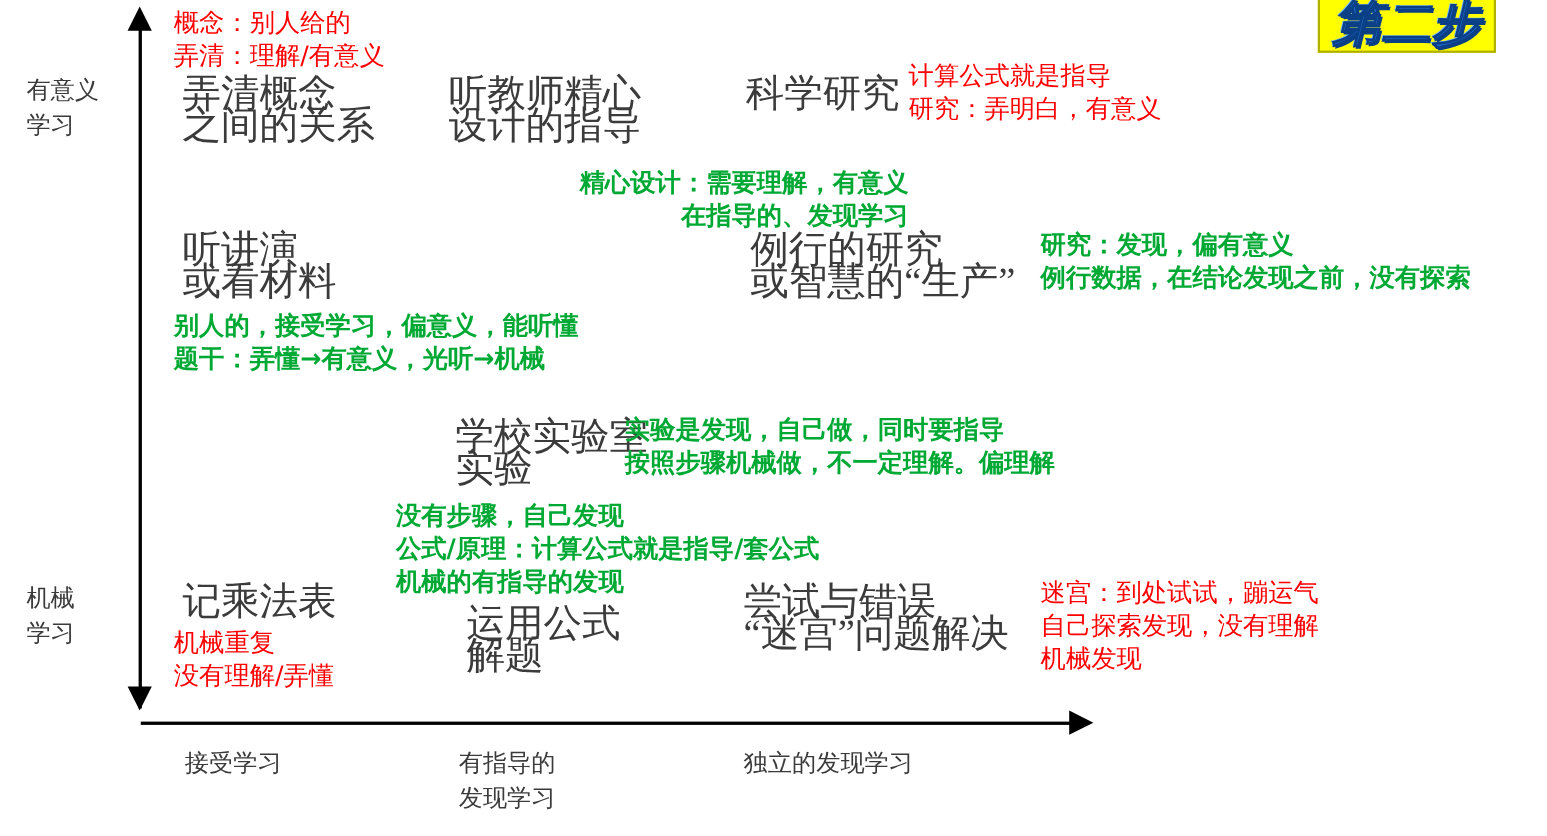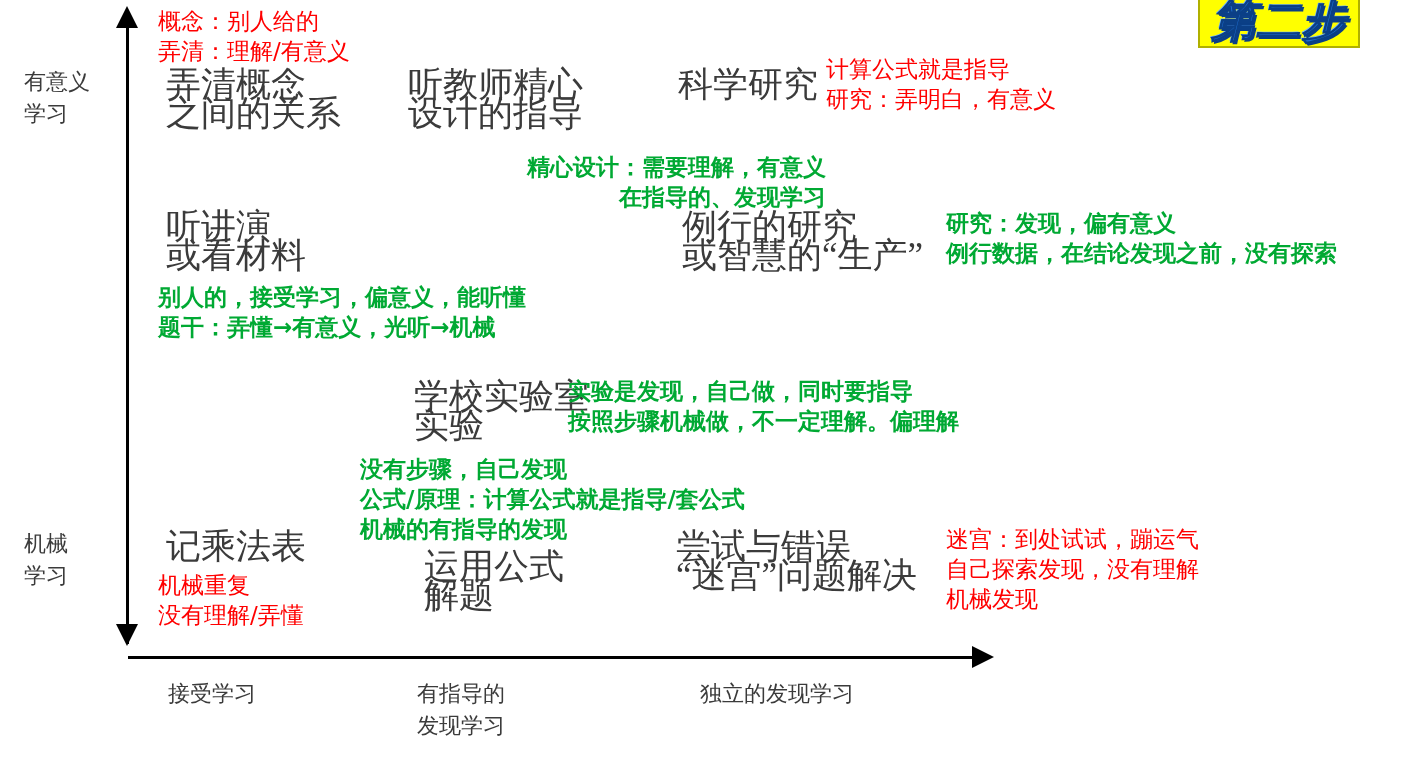--- a/index.html
+++ b/index.html
@@ -139,21 +139,21 @@
   <div class="arrow-right"></div>
 
   <div class="abs axis-label" style="left:24px; top:66px; width:100px;">有意义
 学习</div>
   <div class="abs axis-label" style="left:24px; top:528px; width:100px;">机械
 学习</div>
 
   <div class="abs axis-label" style="left:168px; top:678px; width:220px;">接受学习</div>
   <div class="abs axis-label" style="left:417px; top:678px; width:230px;">有指导的
 发现学习</div>
-  <div class="abs axis-label" style="left:676px; top:678px; width:300px;margin-left:24px;">独立的发现学习</div>
+  <div class="abs axis-label" style="left:676px; top:678px; width:300px;">独立的发现学习</div>
 
   <div class="abs label-gray" style="left:166px; top:70px; width:240px;">弄清概念
 之间的关系</div>
   <div class="abs label-gray" style="left:408px; top:70px; width:250px;">听教师精心
 设计的指导</div>
   <div class="abs label-gray" style="left:166px; top:212px; width:240px;">听讲演
 或看材料</div>
 
   <div class="abs label-gray" style="left:678px; top:70px; width:200px;">科学研究</div>
   <div class="abs label-gray" style="left:682px; top:212px; width:270px;">例行的研究

